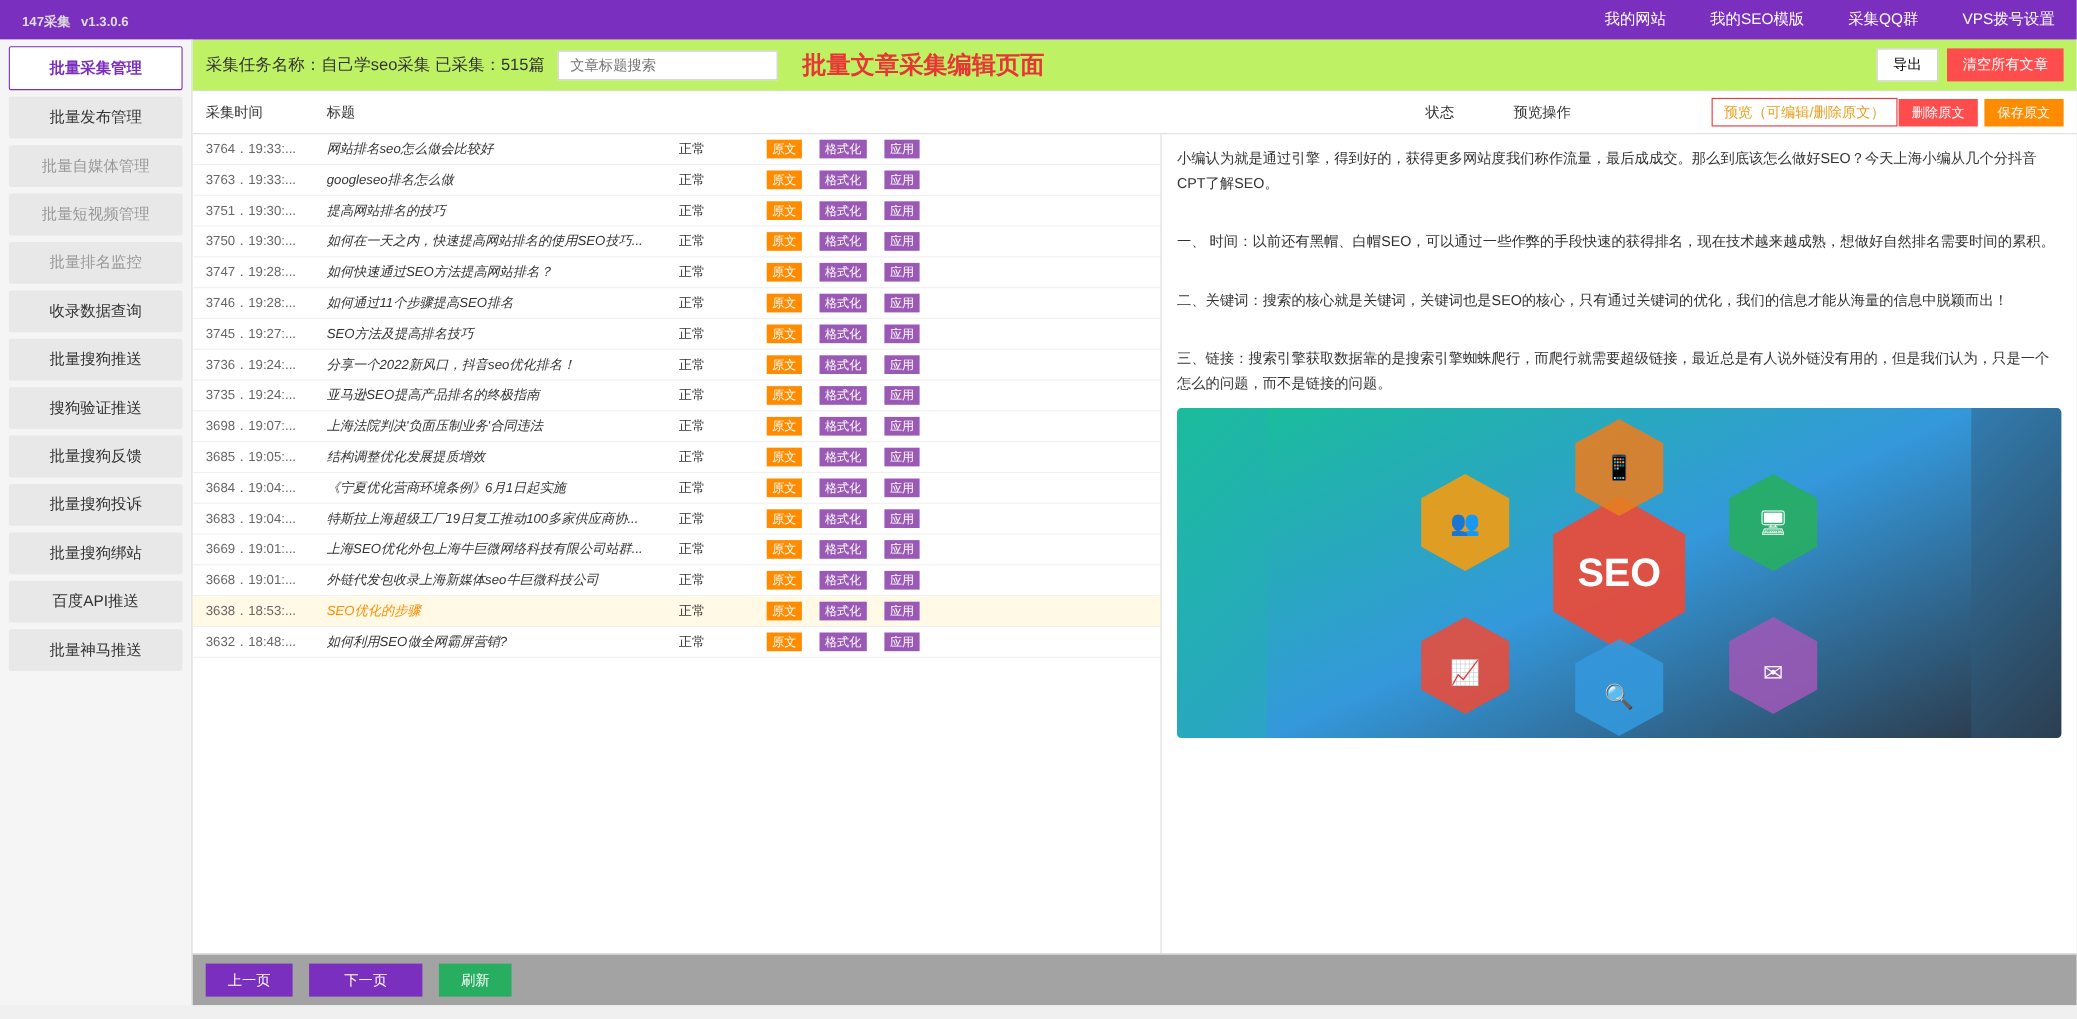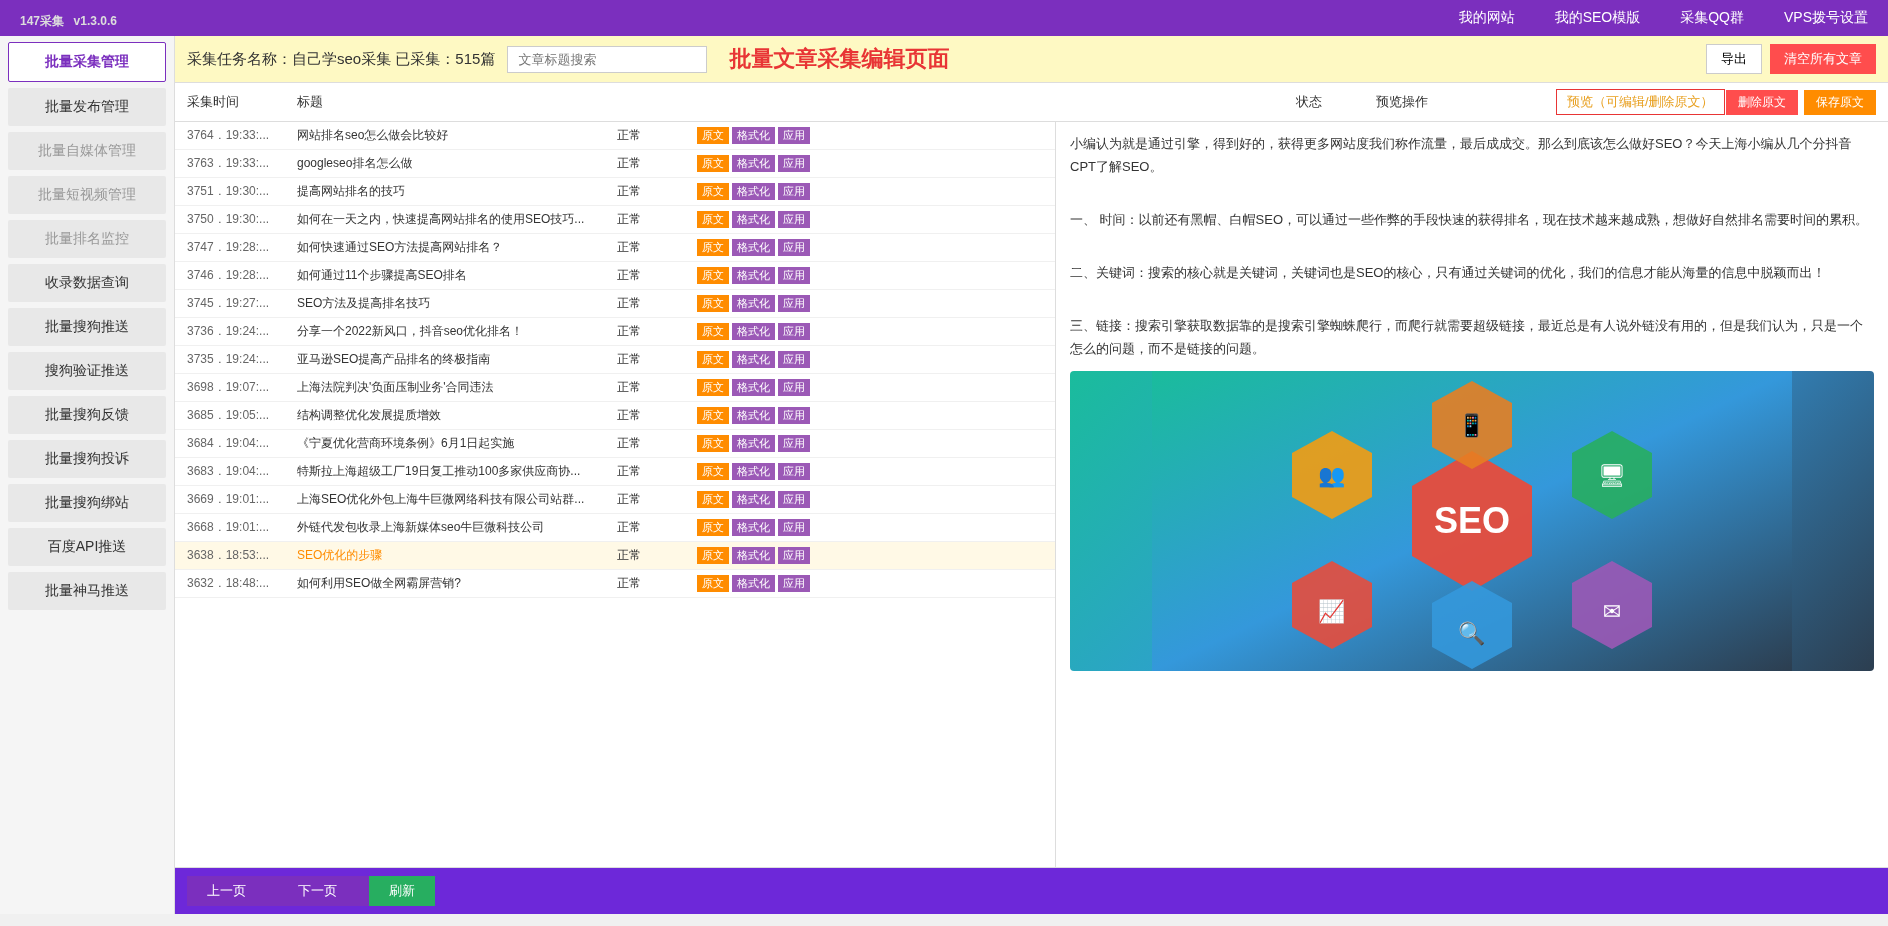--- a/index.html
+++ b/index.html
@@ -74,21 +74,21 @@
     
     .content {
       flex: 1;
       display: flex;
       flex-direction: column;
       overflow: hidden;
     }
 
     
     .top-bar {
-      background: #fef9c3;
+      background: #bef264;
       padding: 8px 12px;
       border-bottom: 1px solid #ddd;
       display: flex;
       align-items: center;
       gap: 12px;
       flex-shrink: 0;
     }
     .task-info {
       font-size: 15px;
       color: #333;
@@ -193,23 +193,23 @@
     .table-row {
       display: flex;
       align-items: center;
       border-bottom: 1px solid #f0f0f0;
       padding: 5px 12px;
       gap: 0;
     }
     .table-row.highlighted { background: #fff9e6; color: #ff8c00; }
     .table-row.highlighted .col-title-cell { color: #ff8c00; }
     .col-time-cell { width: 110px; font-size: 12px; color: #666; }
-    .col-title-cell { flex: 1; font-size: 12px; color: #333; white-space: nowrap; overflow: hidden; text-overflow: ellipsis; max-width: 320px; }
+    .col-title-cell { flex: 1; font-size: 12px; color: #333; white-space: nowrap; overflow: hidden; text-overflow: ellipsis; max-width: 320px; font-style: italic; }
     .col-status-cell { width: 80px; font-size: 12px; color: #333; }
-    .col-actions-cell { width: 180px; display: flex; gap: 3px; }
+    .col-actions-cell { width: 180px; display: flex; gap: 16px; }
     .tag-btn {
       padding: 1px 5px;
       font-size: 11px;
       border: none;
       cursor: pointer;
       color: white;
     }
     .tag-orig { background: #ff8c00; }
     .tag-fmt { background: #9b59b6; }
     .tag-apply { background: #9b59b6; }
@@ -221,25 +221,25 @@
       border-left: 1px solid #ddd;
       overflow-y: auto;
       padding: 10px 14px;
       font-size: 13px;
       line-height: 1.8;
       color: #333;
     }
 
     
     .bottom-bar {
-      background: #6d28d9;
+      background: #a3a3a3;
       border-top: 1px solid #ddd;
       padding: 8px 12px;
       display: flex;
-      gap: 0;
+      gap: 15px;
       flex-shrink: 0;
     }
     .btn-prev {
       padding: 6px 20px;
       background: #7b2fbe;
       color: white;
       border: none;
       cursor: pointer;
       font-size: 13px;
     }

